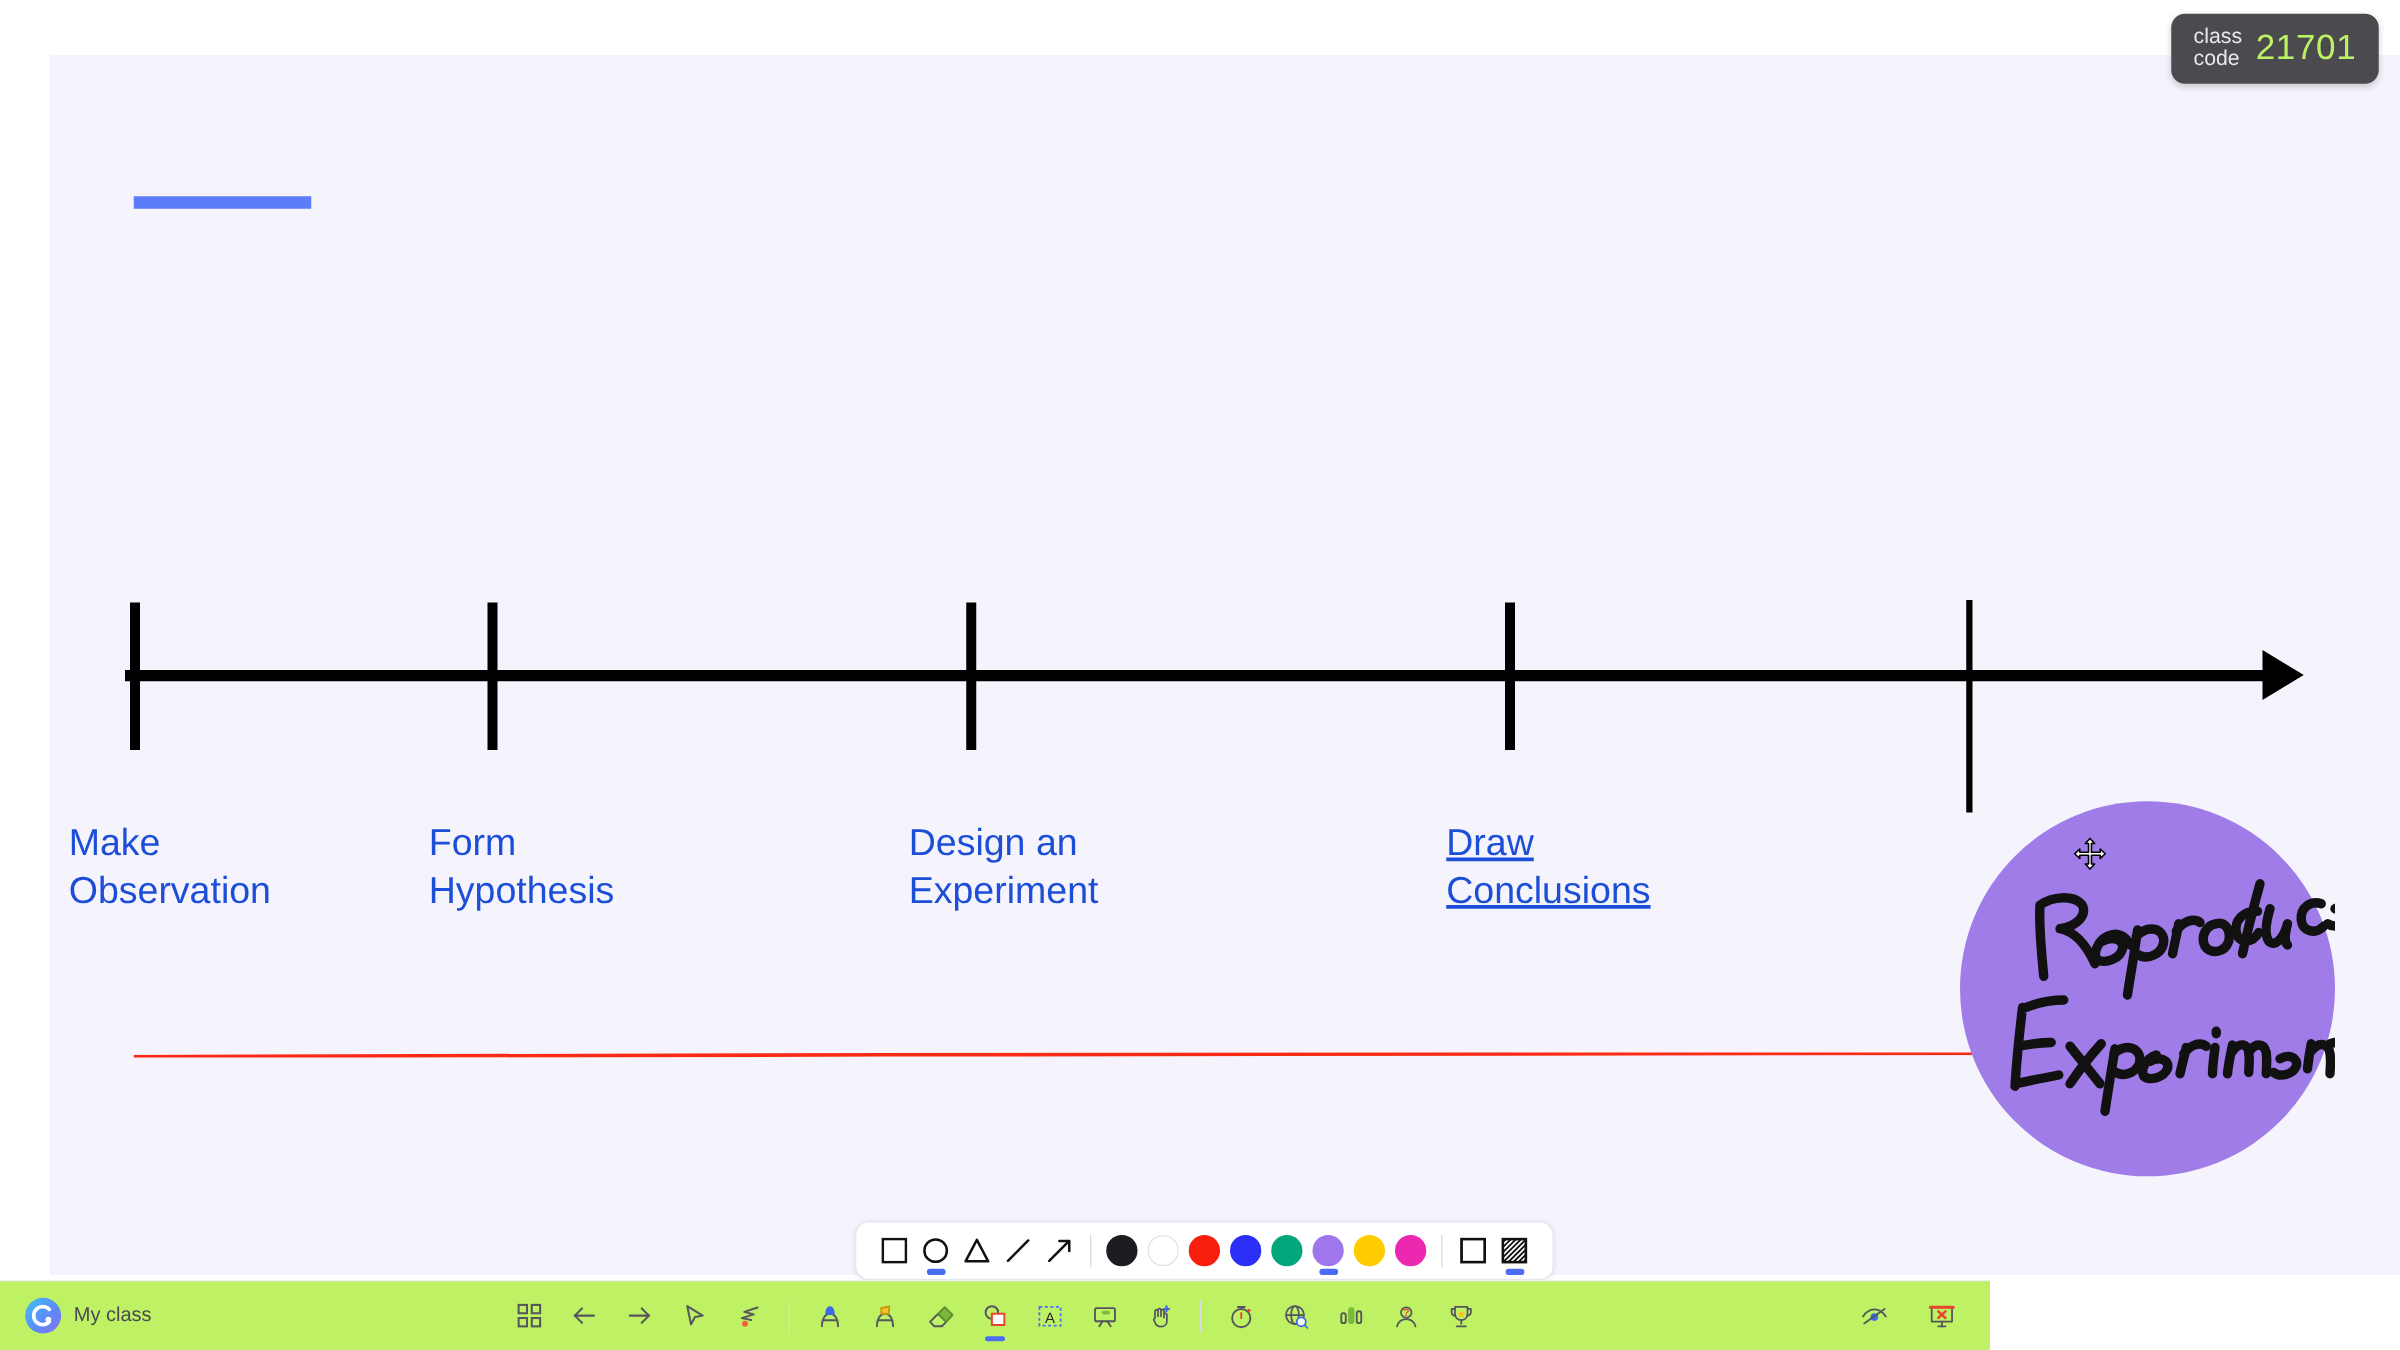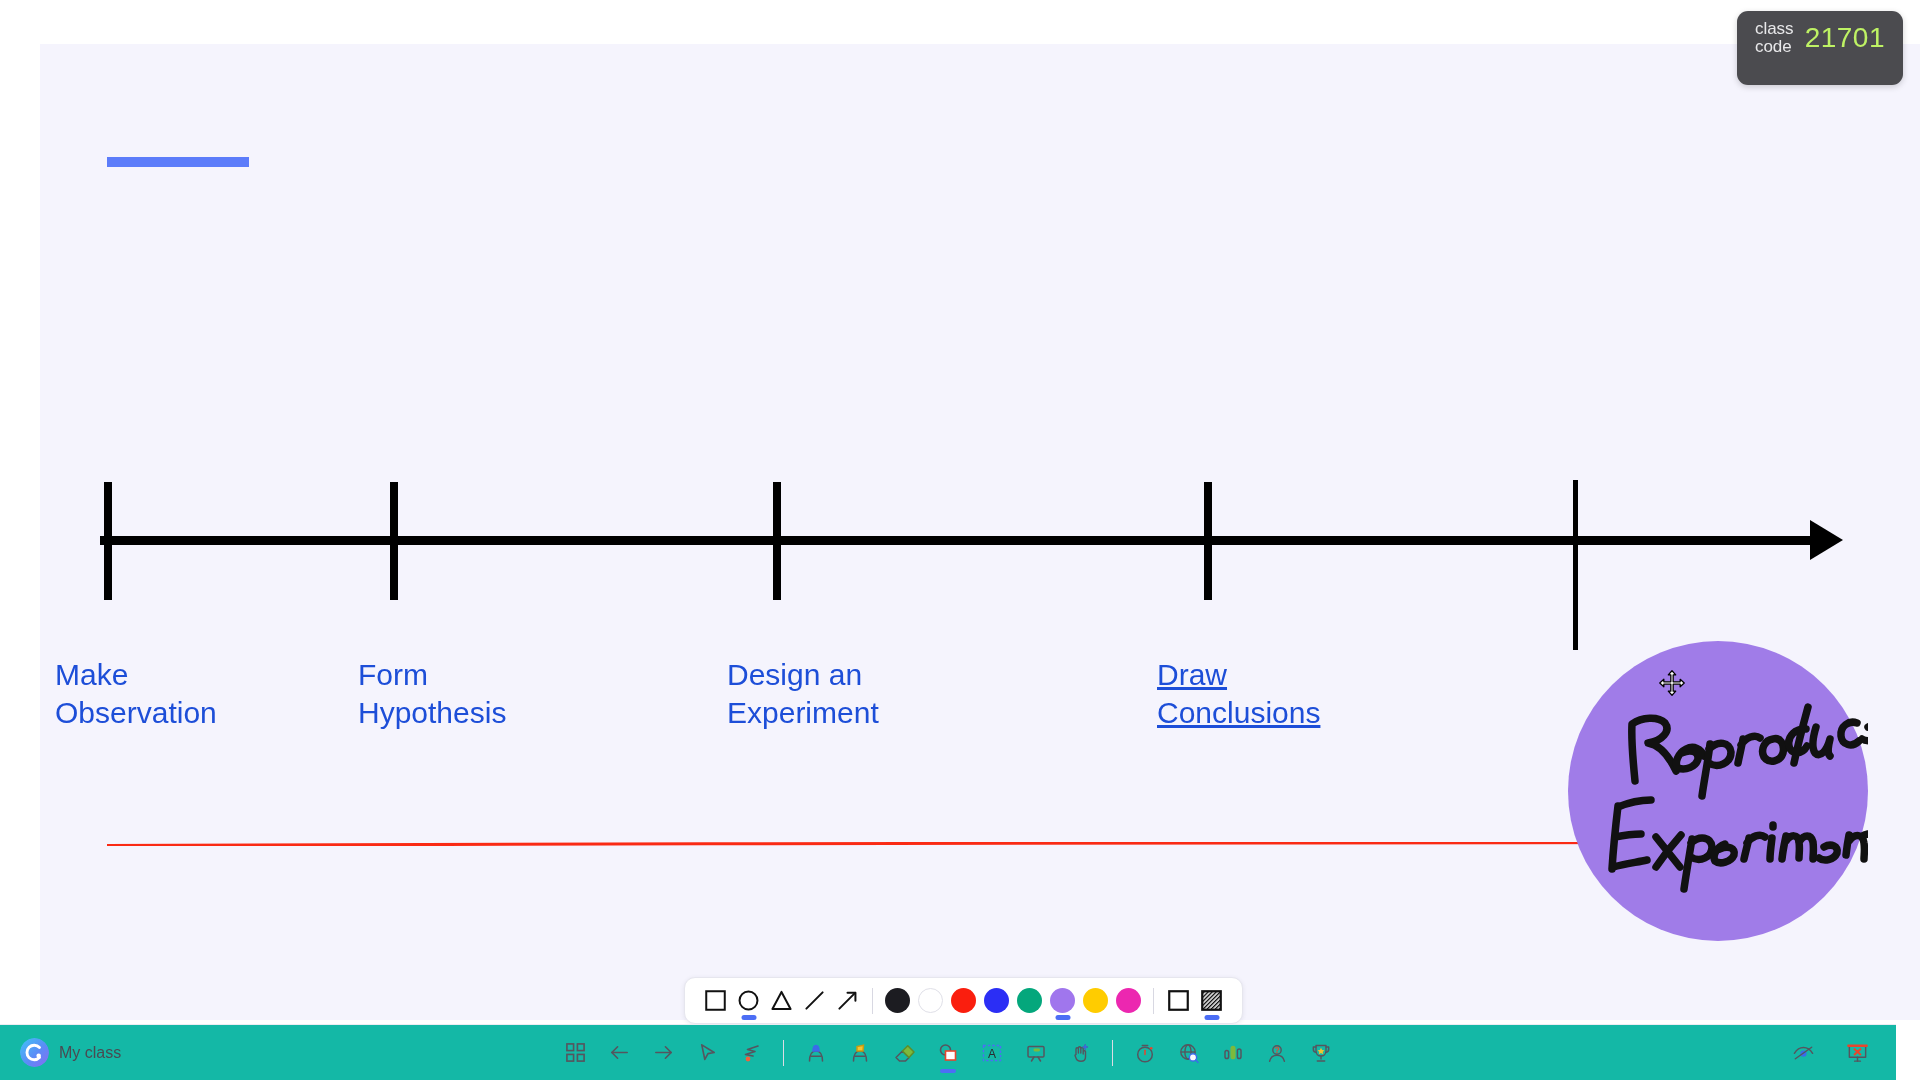--- a/index.html
+++ b/index.html
@@ -96,21 +96,21 @@
     left: 1618px; top: 625px;
     width: 28px; height: 28px;
   }
 
   
   #class-code-badge {
     position: absolute;
     right: 17px; top: 11px;
     background: #4b4b4f;
     border-radius: 11px;
-    padding: 9px 18px 28px 18px;
+    padding: 9px 18px 10px 18px;
     display: flex;
     align-items: center;
     gap: 11px;
     box-shadow: 0 2px 6px rgba(0,0,0,0.18);
   }
   #class-code-label {
     color: #e8e8ea;
     font-size: 17px;
     line-height: 1.08;
     text-align: left;
@@ -162,22 +162,22 @@
   .swatch {
     width: 25px; height: 25px;
     border-radius: 50%;
   }
   .swatch.white { border: 1px solid #e0e0e8; }
 
   
   #bottom-bar {
     position: absolute;
     left: 0; bottom: 0;
-    width: 1896px; height: 56px;
-    background: #14b8a6;
+    width: 1592px; height: 56px;
+    background: #bef264;
     border-top: 1px solid #ececf2;
     display: flex;
     align-items: center;
   }
   #brand-group {
     position: absolute;
     left: 20px;
     display: flex;
     align-items: center;
     gap: 10px;
@@ -240,21 +240,21 @@
       <div class="tl-tick" style="left:350px;"></div>
       <div class="tl-tick" style="left:733px;"></div>
       <div class="tl-tick" style="left:1164px;"></div>
       <div class="tl-tick thin" style="left:1533px;"></div>
 
       <div class="tl-axis"></div>
       <div class="tl-arrow"></div>
 
       <div class="tl-label" style="left:15px;">Make
 Observation</div>
-      <div class="tl-label" style="left:303px;margin-left:15px;">Form
+      <div class="tl-label" style="left:303px;">Form
 Hypothesis</div>
       <div class="tl-label" style="left:687px;">Design an
 Experiment</div>
       <div class="tl-label" style="left:1117px;text-decoration:underline;">Draw
 Conclusions</div>
     </div>
 
     <svg id="red-line" viewBox="0 0 1740 4" preserveAspectRatio="none">
       <path d="M0,3.4 L600,1.8 L1200,0.9 L1740,0.3" stroke="#FA2A14" stroke-width="3" fill="none" stroke-linecap="round"></path>
     </svg>

